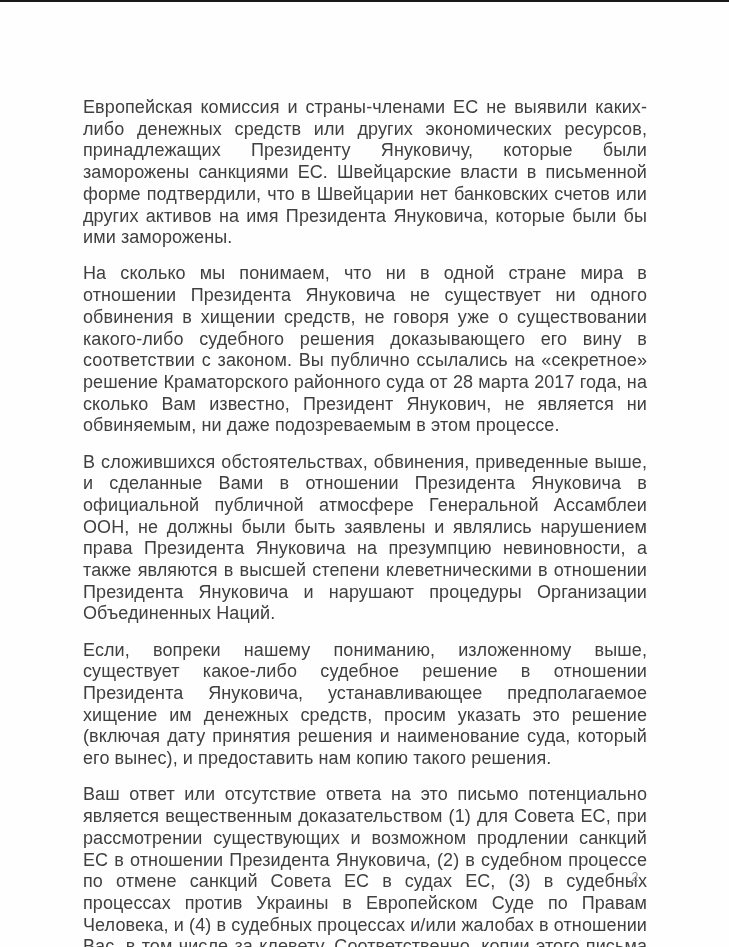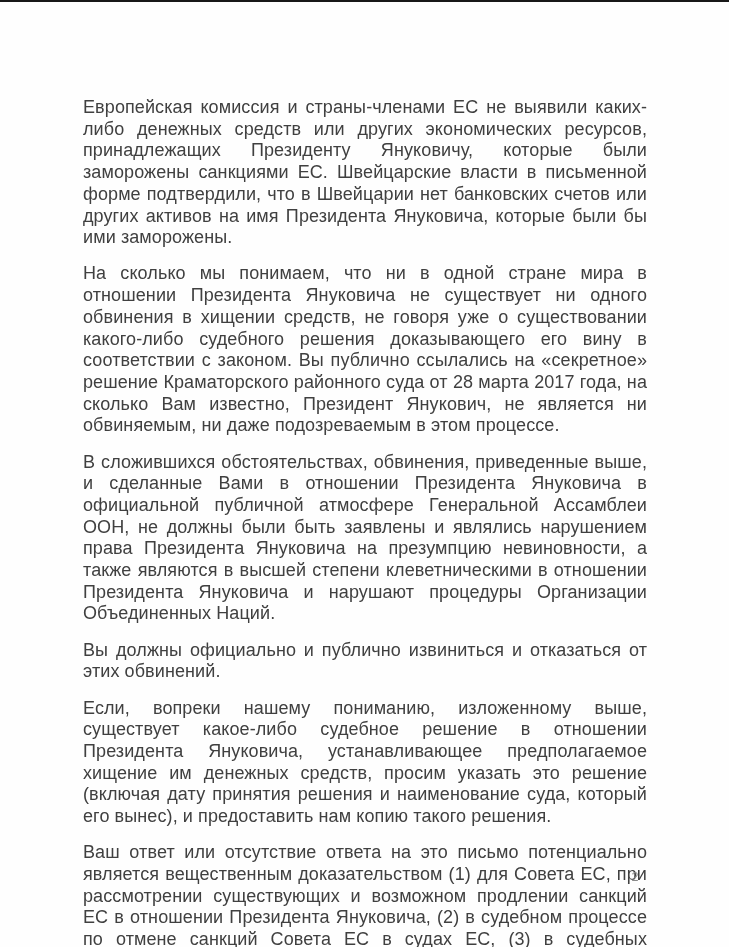--- a/index.html
+++ b/index.html
@@ -52,19 +52,18 @@
 </head>
 <body>
 
 <div class="page">
   <div class="top-border"></div>
 
   <div class="letter-body">
     <p>Европейская комиссия и страны-членами ЕС не выявили каких-либо денежных средств или других экономических ресурсов, принадлежащих Президенту Януковичу, которые были заморожены санкциями ЕС. Швейцарские власти в письменной форме подтвердили, что в Швейцарии нет банковских счетов или других активов на имя Президента Януковича, которые были бы ими заморожены.</p>
     <p>На сколько мы понимаем, что ни в одной стране мира в отношении Президента Януковича не существует ни одного обвинения в хищении средств, не говоря уже о существовании какого-либо судебного решения доказывающего его вину в соответствии с законом. Вы публично ссылались на «секретное» решение Краматорского районного суда от 28 марта 2017 года, на сколько Вам известно, Президент Янукович, не является ни обвиняемым, ни даже подозреваемым в этом процессе.</p>
     <p>В сложившихся обстоятельствах, обвинения, приведенные выше, и сделанные Вами в отношении Президента Януковича в официальной публичной атмосфере Генеральной Ассамблеи ООН, не должны были быть заявлены и являлись нарушением права Президента Януковича на презумпцию невиновности, а также являются в высшей степени клеветническими в отношении Президента Януковича и нарушают процедуры Организации Объединенных Наций.</p>
-    <p>Вы должны официально и публично извиниться и отказаться от этих обвинений.</p>
     <p>Если, вопреки нашему пониманию, изложенному выше, существует какое-либо судебное решение в отношении Президента Януковича, устанавливающее предполагаемое хищение им денежных средств, просим указать это решение (включая дату принятия решения и наименование суда, который его вынес), и предоставить нам копию такого решения.</p>
     <p>Ваш ответ или отсутствие ответа на это письмо потенциально является вещественным доказательством (1) для Совета ЕС, при рассмотрении существующих и возможном продлении санкций ЕС в отношении Президента Януковича, (2) в судебном процессе по отмене санкций Совета ЕС в судах ЕС, (3) в судебных процессах против Украины в Европейском Суде по Правам Человека, и (4) в судебных процессах и/или жалобах в отношении Вас, в том числе за клевету. Соответственно, копии этого письма направляются в Совет ЕС и Генеральному секретарю Организации Объединенных Наций, а также в Министерство иностранных дел Украины.</p>
   </div>
 
   <div class="page-number">2</div>
 </div>
 
 </body></html>

